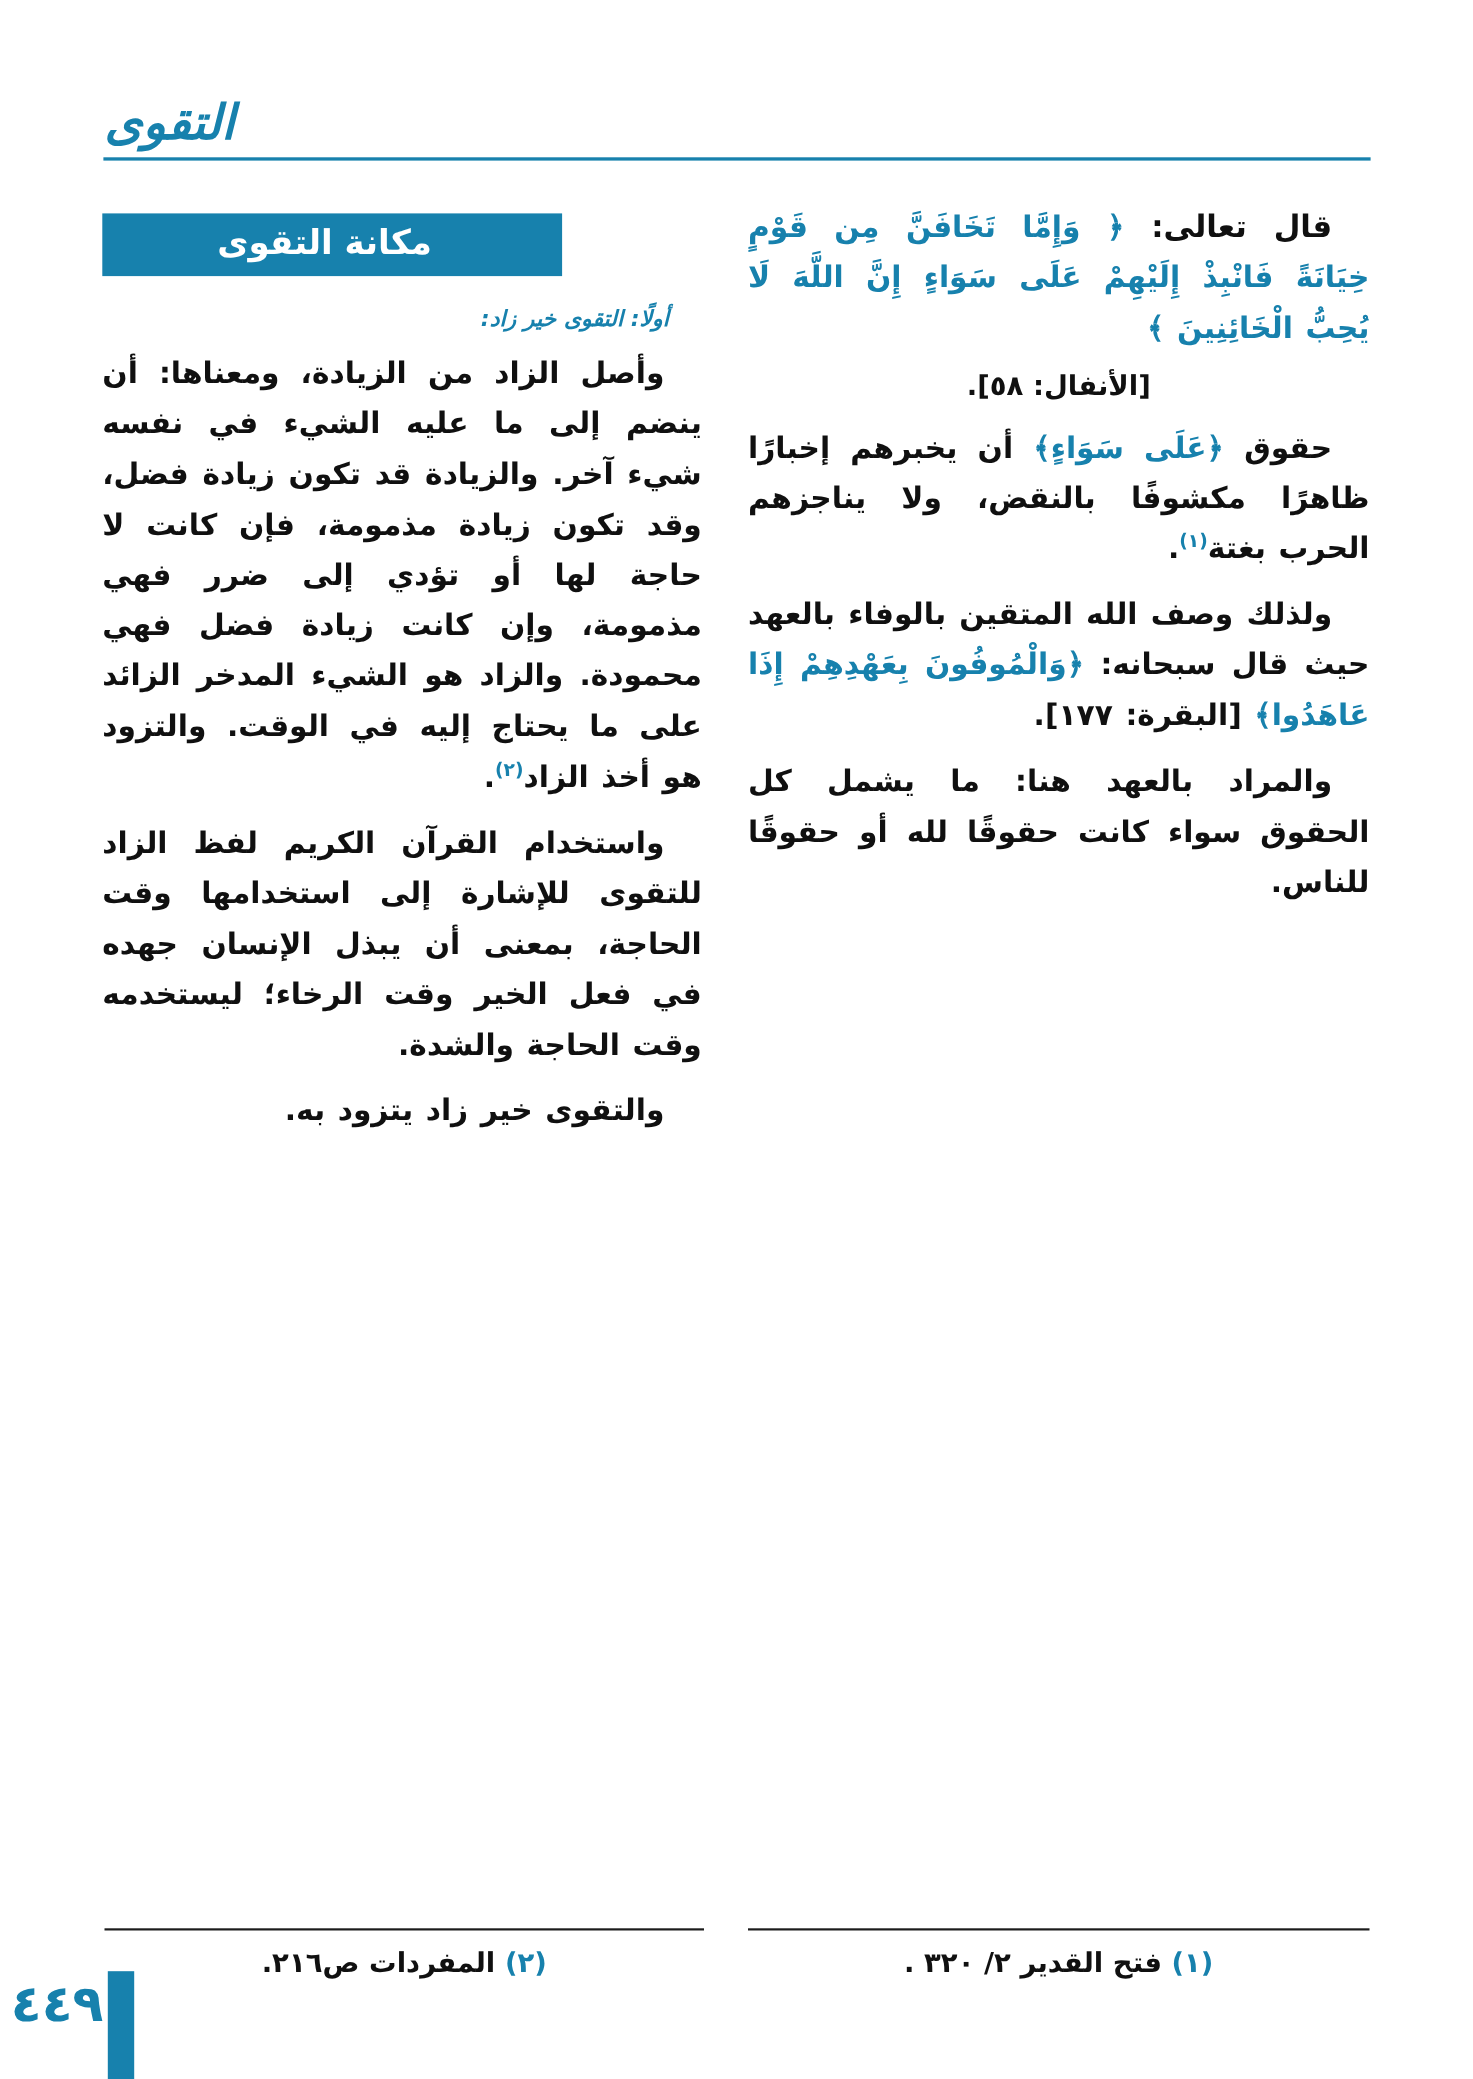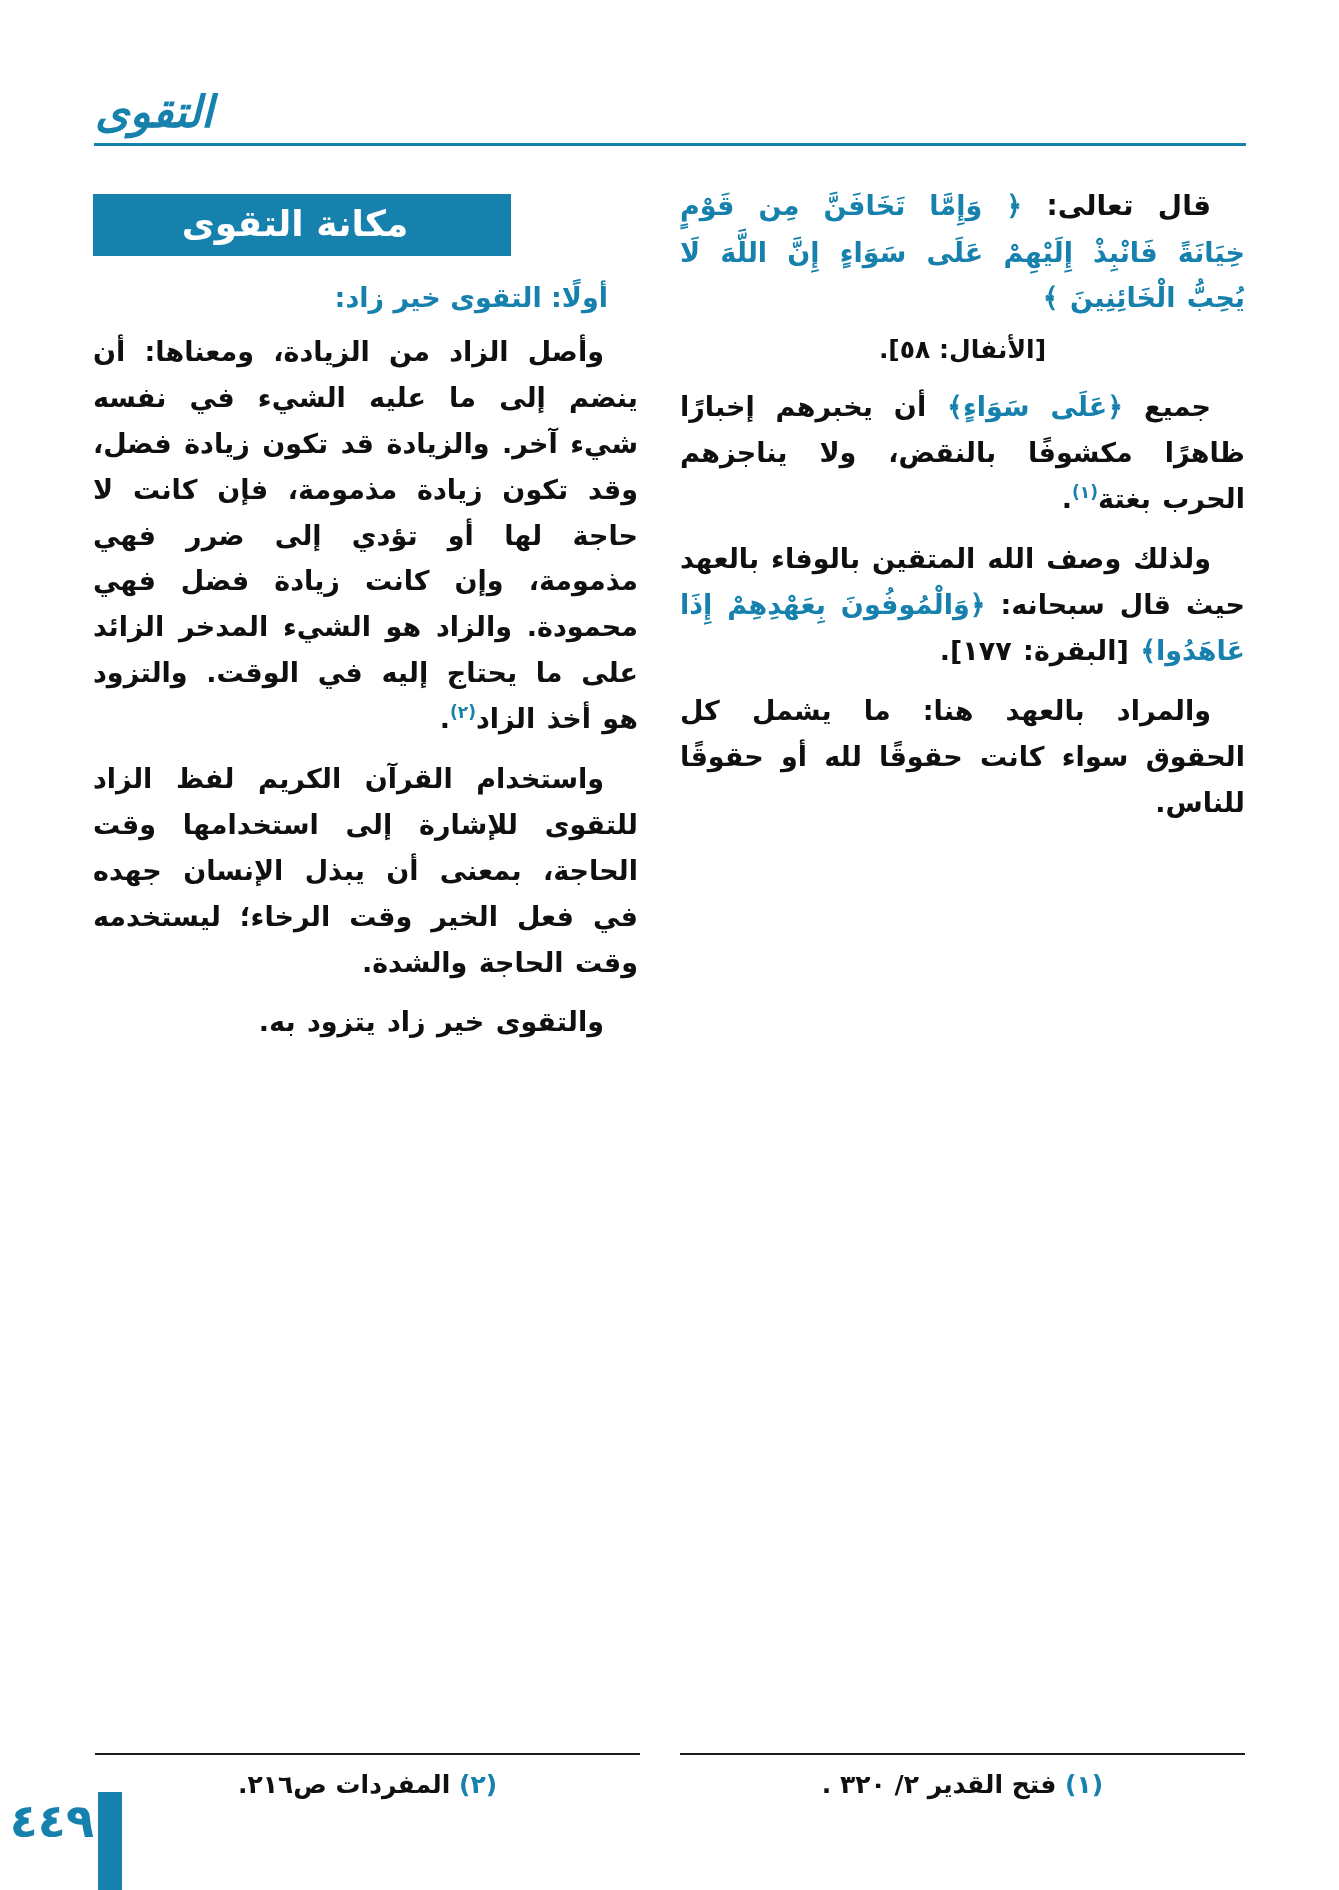--- a/index.html
+++ b/index.html
@@ -45,27 +45,27 @@
     text-align:center; font-size:25px; font-weight:bold;
     margin:0 0 20px 0;
   }
   .fn-marker {
     color:var(--accent); font-size:17px; font-weight:bold;
     vertical-align:super; line-height:0;
   }
 
   .section-box {
     width:418px; background:var(--accent); color:#ffffff;
-    text-align:center; font-size:36px; font-weight:bold;
+    text-align:center; font-size:31px; font-weight:bold;
     padding:9px 14px 12px 0;
     margin:26px auto 26px 0; 
   }
   .subheading {
-    color:var(--accent); font-size:27px; font-weight:bold;
-    text-indent:30px; margin:8px 0 16px 0;
+    color:var(--accent); font-size:20px; font-weight:bold;
+    text-indent:30px; margin:8px 0 16px 0;font-style:italic;
   }
   .p-short { text-indent:84px; }
 
   
   .fn-rule-right {
     position:absolute; top:1753px; right:94px;
     width:565px; height:2px; background:#1c1c1c;
   }
   .fn-rule-left {
     position:absolute; top:1753px; left:95px;
@@ -100,21 +100,21 @@
 
 <div class="header-title">التقوى</div>
 <div class="header-rule"></div>
 
 <div class="columns">
 
   <div class="col col-right">
     <p class="para verse-p1"><span class="intro">قال تعالى: </span><span class="quran">﴿ وَإِمَّا تَخَافَنَّ مِن قَوْمٍ خِيَانَةً فَانْبِذْ إِلَيْهِمْ عَلَى سَوَاءٍ إِنَّ اللَّهَ لَا يُحِبُّ الْخَائِنِينَ ﴾</span></p>
     <div class="verse-ref">[الأنفال: ٥٨].</div>
 
-    <p class="para"><span>جميع </span><span class="quran">﴿عَلَى سَوَاءٍ﴾</span><span> أن يخبرهم إخبارًا ظاهرًا مكشوفًا بالنقض، ولا يناجزهم الحرب بغتة</span><sup class="fn-marker">(١)</sup><span>.</span></p>
+    <p class="para"><span>حقوق </span><span class="quran">﴿عَلَى سَوَاءٍ﴾</span><span> أن يخبرهم إخبارًا ظاهرًا مكشوفًا بالنقض، ولا يناجزهم الحرب بغتة</span><sup class="fn-marker">(١)</sup><span>.</span></p>
 
     <p class="para"><span>ولذلك وصف الله المتقين بالوفاء بالعهد حيث قال سبحانه: </span><span class="quran">﴿وَالْمُوفُونَ بِعَهْدِهِمْ إِذَا عَاهَدُوا﴾</span><span> [البقرة: ١٧٧].</span></p>
 
     <p class="para">والمراد بالعهد هنا: ما يشمل كل الحقوق سواء كانت حقوقًا لله أو حقوقًا للناس.</p>
   </div>
 
   <div class="col col-left">
     <div class="section-box"><span>مكانة التقوى</span></div>
 
 

